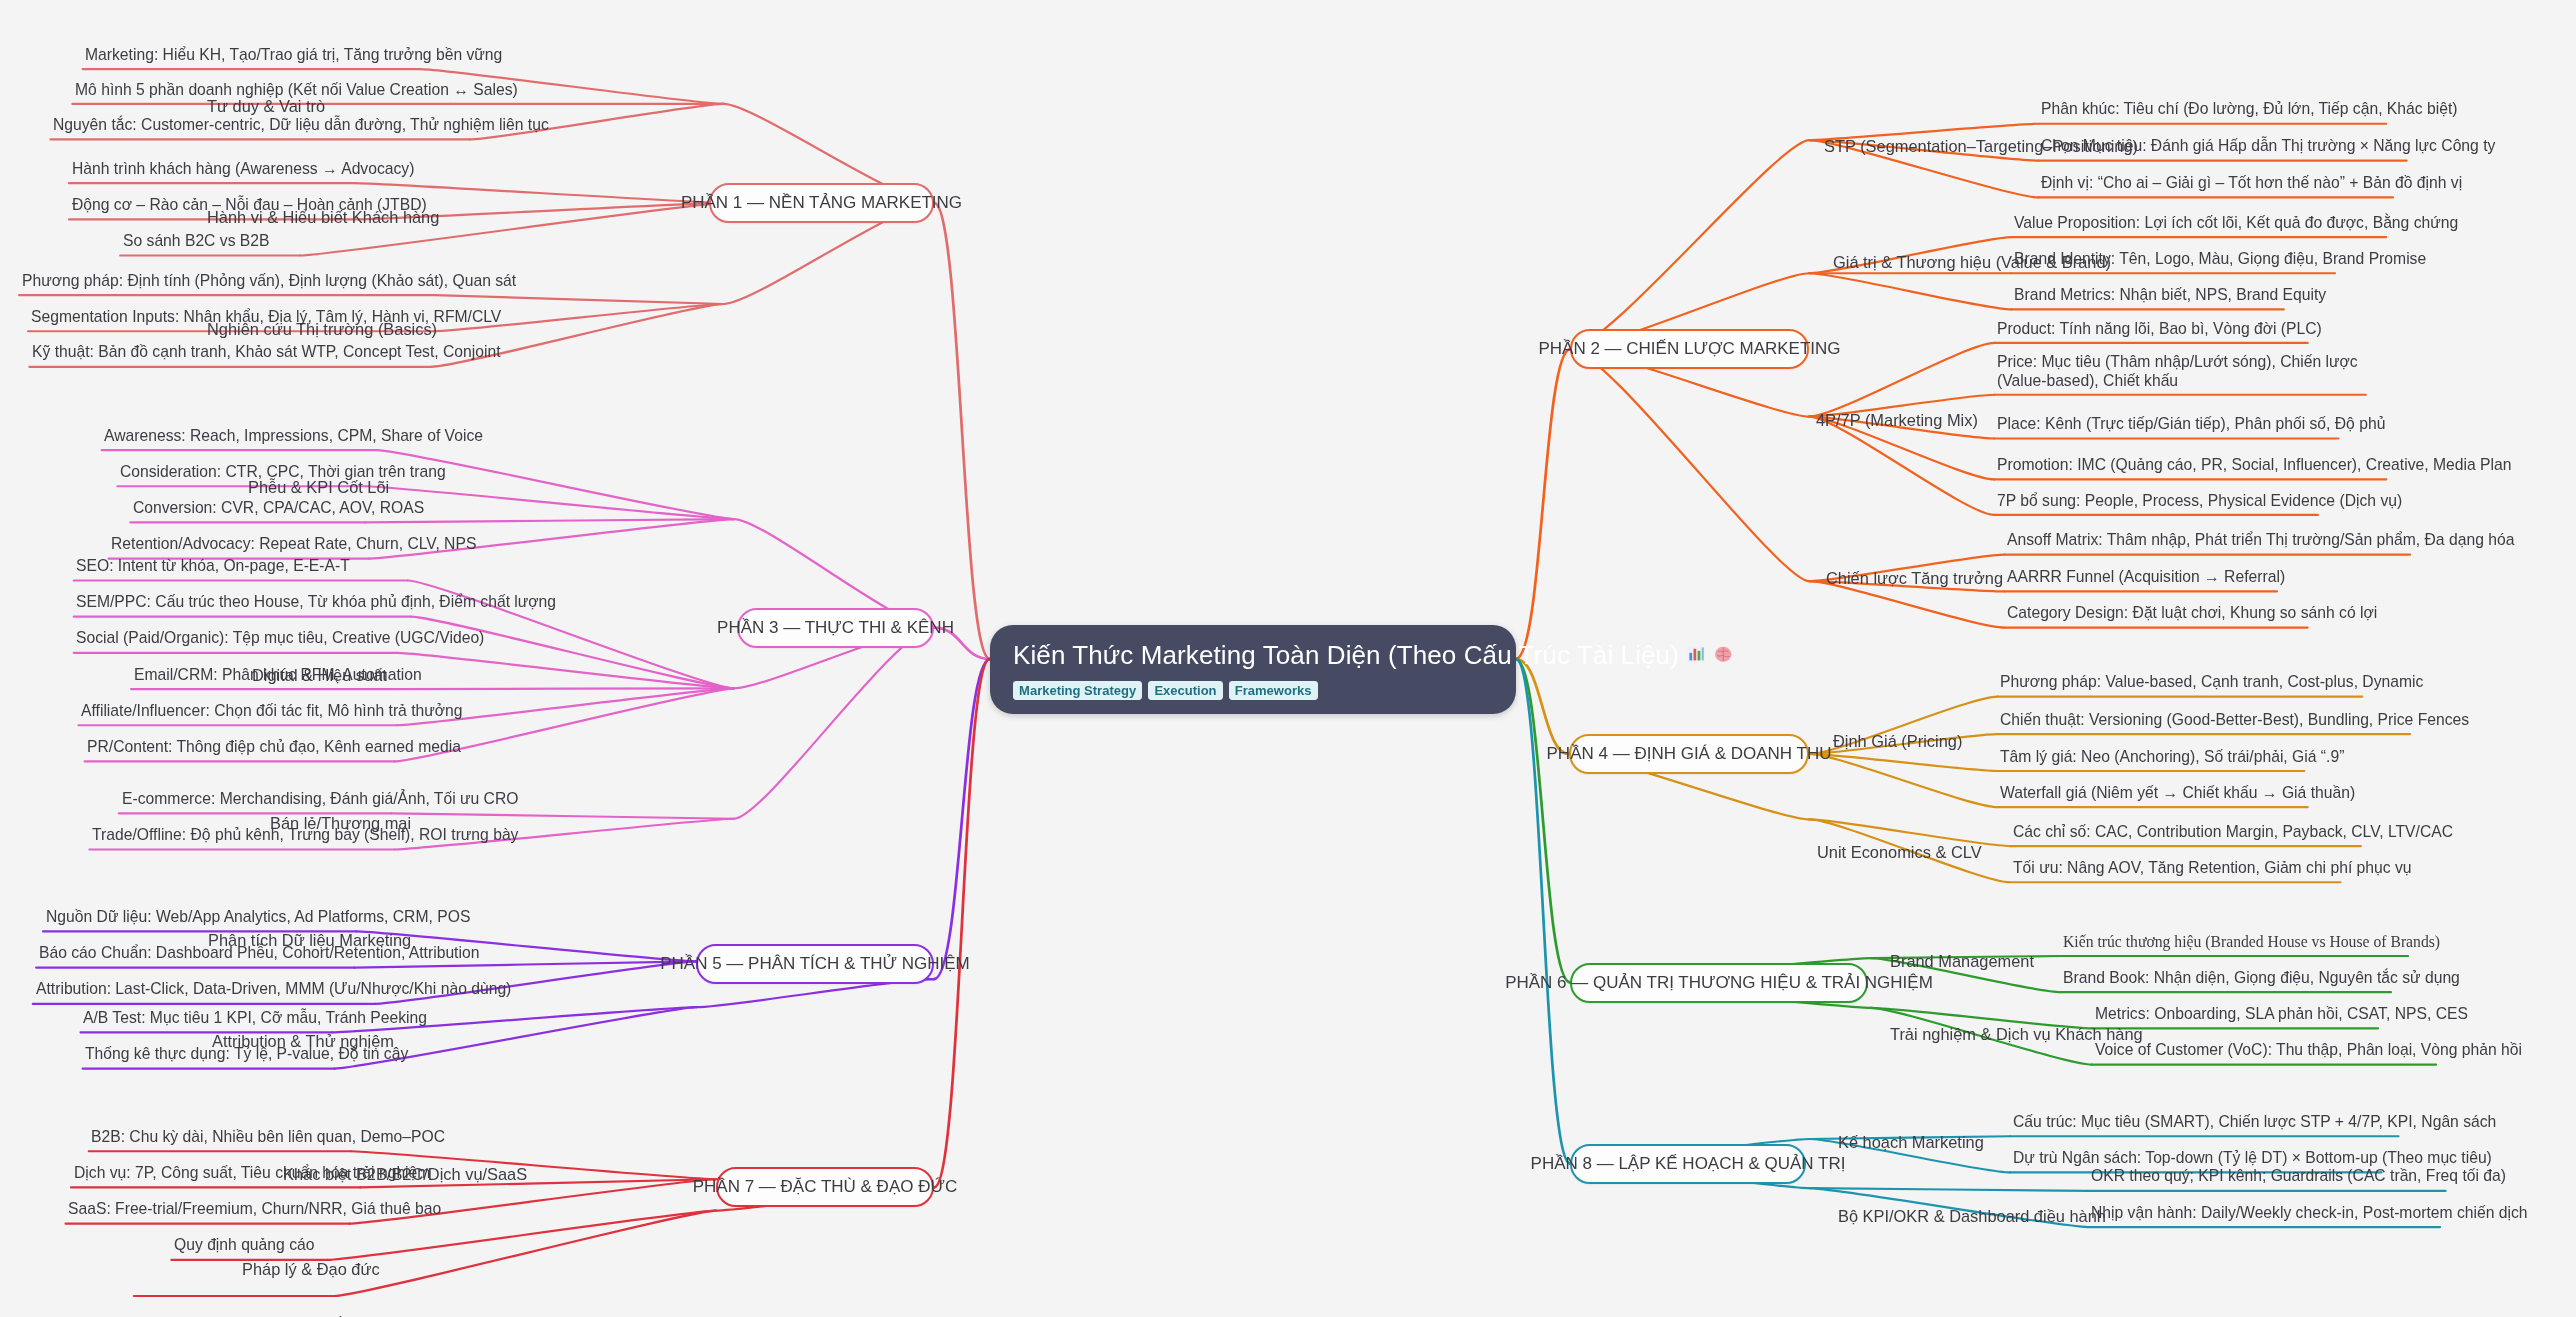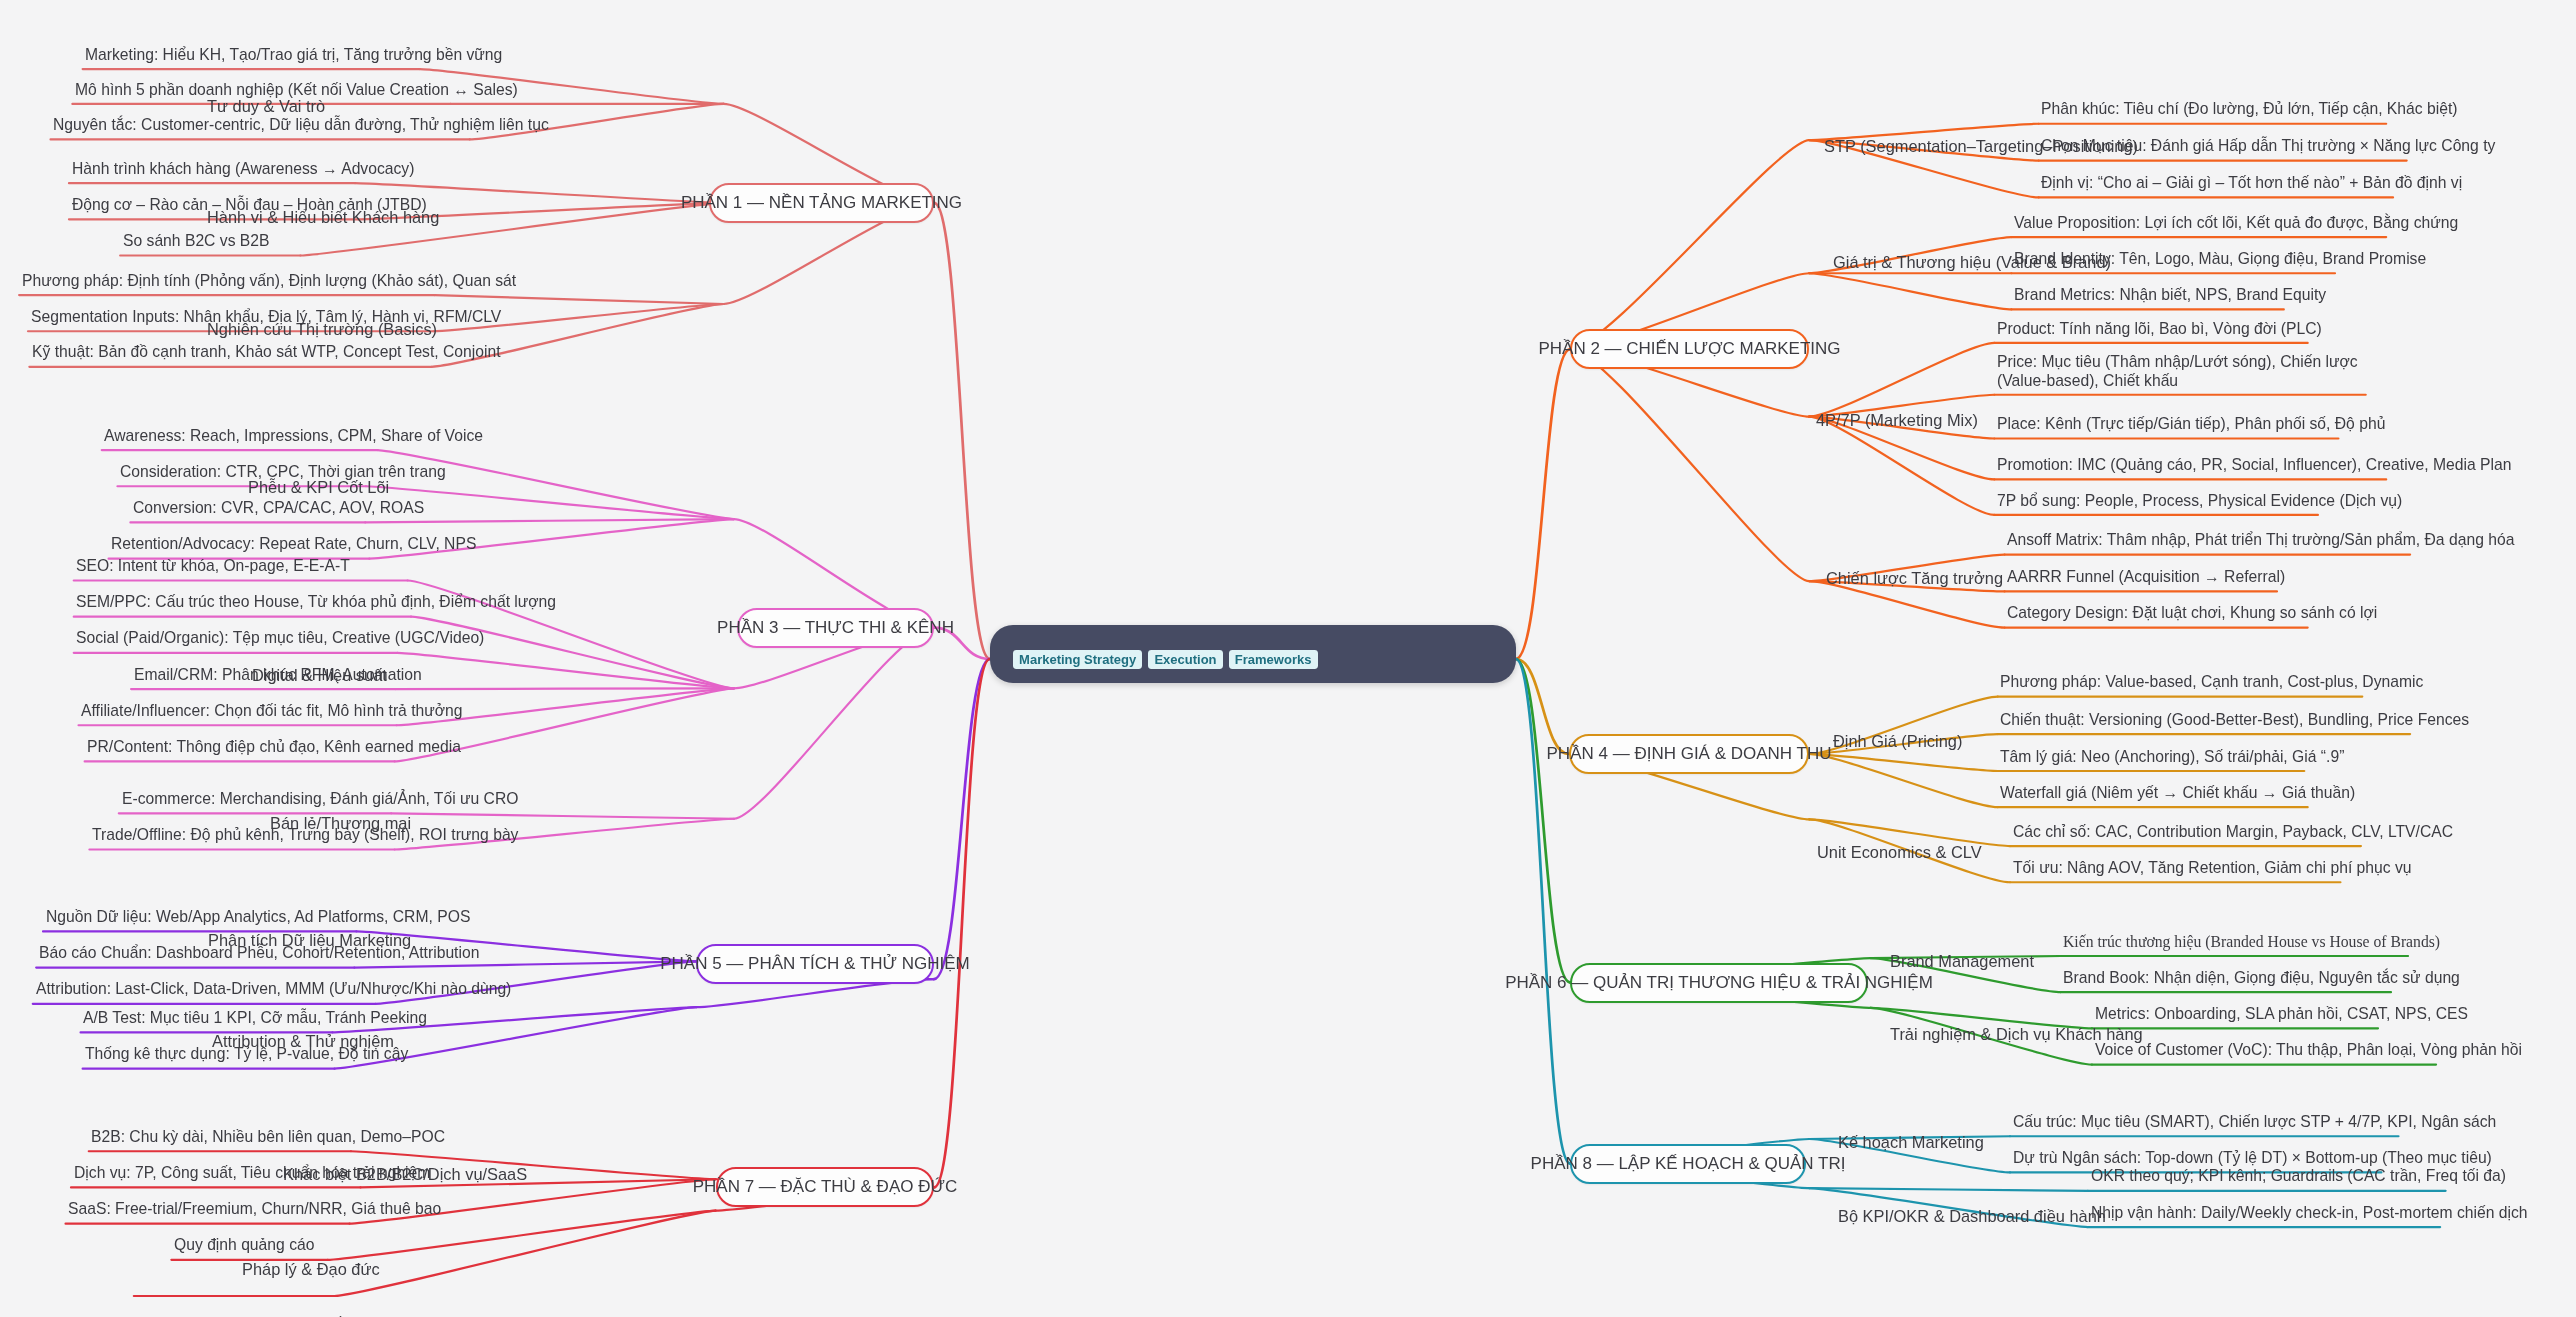--- a/index.html
+++ b/index.html
@@ -195,20 +195,34 @@
       <path d="M2944,1717 L3488,1717" stroke="#1d94ad" stroke-width="3.2" fill="none" stroke-linecap="round"></path>
       <path d="M2944,1717 C2902,1717 2692,1668 2650,1668" stroke="#1d94ad" stroke-width="3.2" fill="none" stroke-linecap="round"></path>
       <path d="M2300,1704 C2355,1704 2605,1740 2650,1740" stroke="#1d94ad" stroke-width="3.2" fill="none" stroke-linecap="round"></path>
       <path d="M3058,1744 L3582,1744" stroke="#1d94ad" stroke-width="3.2" fill="none" stroke-linecap="round"></path>
       <path d="M3058,1744 C3016,1744 2692,1740 2650,1740" stroke="#1d94ad" stroke-width="3.2" fill="none" stroke-linecap="round"></path>
       <path d="M3058,1797 L3574,1797" stroke="#1d94ad" stroke-width="3.2" fill="none" stroke-linecap="round"></path>
       <path d="M3058,1797 C3016,1797 2692,1740 2650,1740" stroke="#1d94ad" stroke-width="3.2" fill="none" stroke-linecap="round"></path>
     </svg>
   <div id="nodes">
       <div class="central" style="left: 990px; top: 625px; width: 526px;">
+        <div class="ctitle">
+          <span>Kiến Thức Marketing Toàn Diện (Theo Cấu Trúc Tài Liệu)</span>
+          <span class="ico"><svg width="20.5" height="20.5" viewBox="0 0 30 30">
+              <rect x="2" y="3" width="26" height="24" rx="2" fill="#eef2f6"></rect>
+              <rect x="5" y="13" width="4" height="11" fill="#4a90d9"></rect>
+              <rect x="11" y="7" width="4" height="17" fill="#e05a5a"></rect>
+              <rect x="17" y="10" width="4" height="14" fill="#4aa84a"></rect>
+              <rect x="23" y="5" width="3" height="19" fill="#8ab4e0"></rect>
+            </svg></span>
+          <span class="ico"><svg width="20.5" height="20.5" viewBox="0 0 30 30">
+              <ellipse cx="15" cy="15" rx="12" ry="11" fill="#f0a0a8"></ellipse>
+              <path d="M7 11c3-2 5 1 8 0s5-2 8 1M6 17c4 2 6-1 9 0s5 3 9 1M15 5v20" stroke="#d4717c" stroke-width="1.4" fill="none"></path>
+            </svg></span>
+        </div>
         <div class="tags">
           <span class="tag">Marketing Strategy</span>
           <span class="tag">Execution</span>
           <span class="tag">Frameworks</span>
         </div>
       </div>
       <div class="pill" style="left: 709px; top: 183px; width: 225px; height: 40px; border-color: rgb(224, 108, 108);">
         <span>PHẦN 1 — NỀN TẢNG MARKETING</span>
       </div>
       <div class="l2" style="left: 207px; top: 97px;">Tư duy &amp; Vai trò</div>

